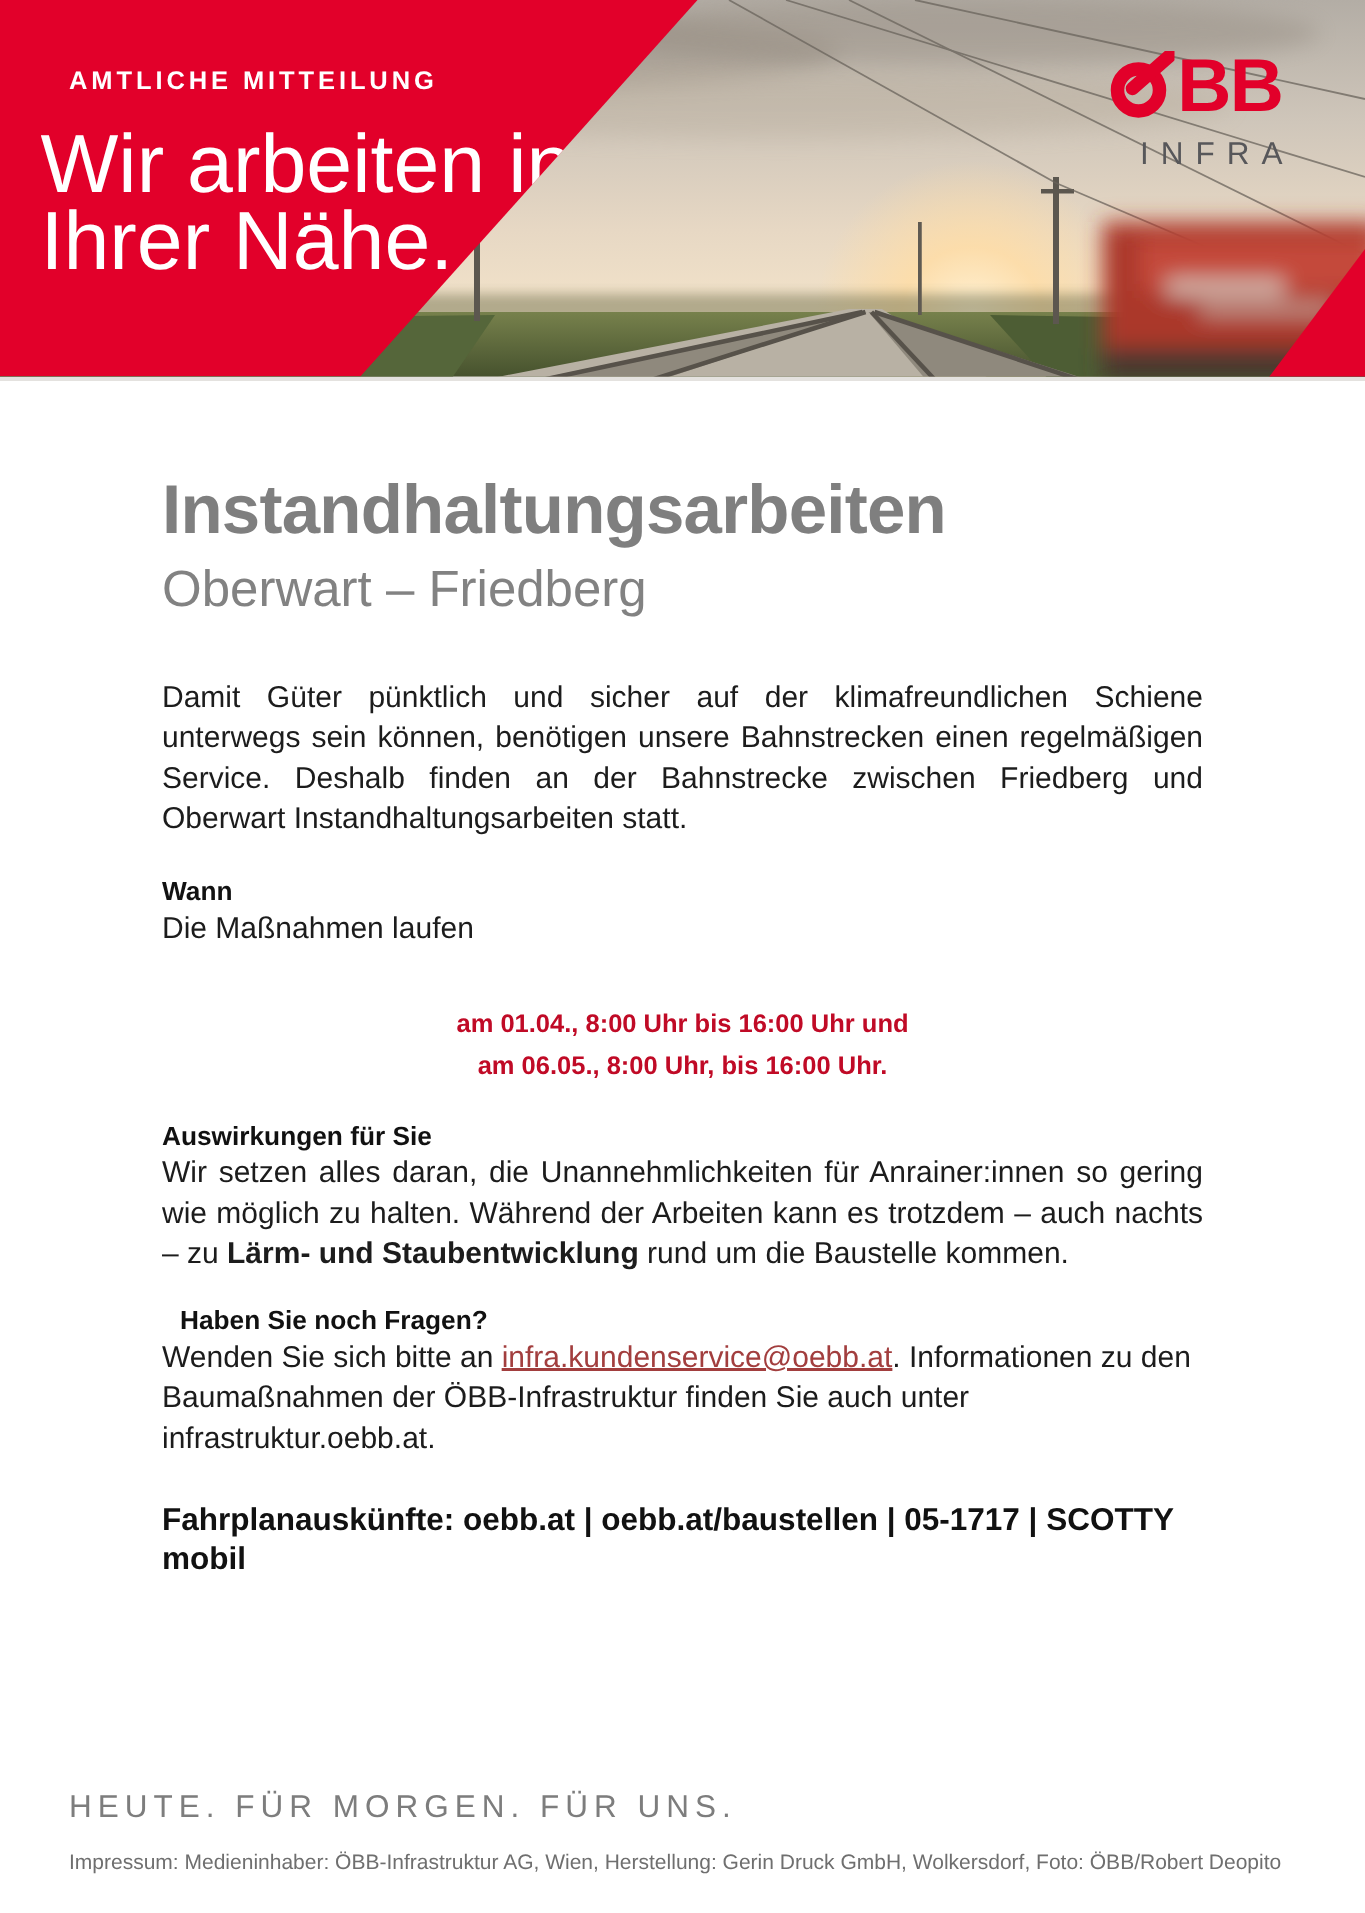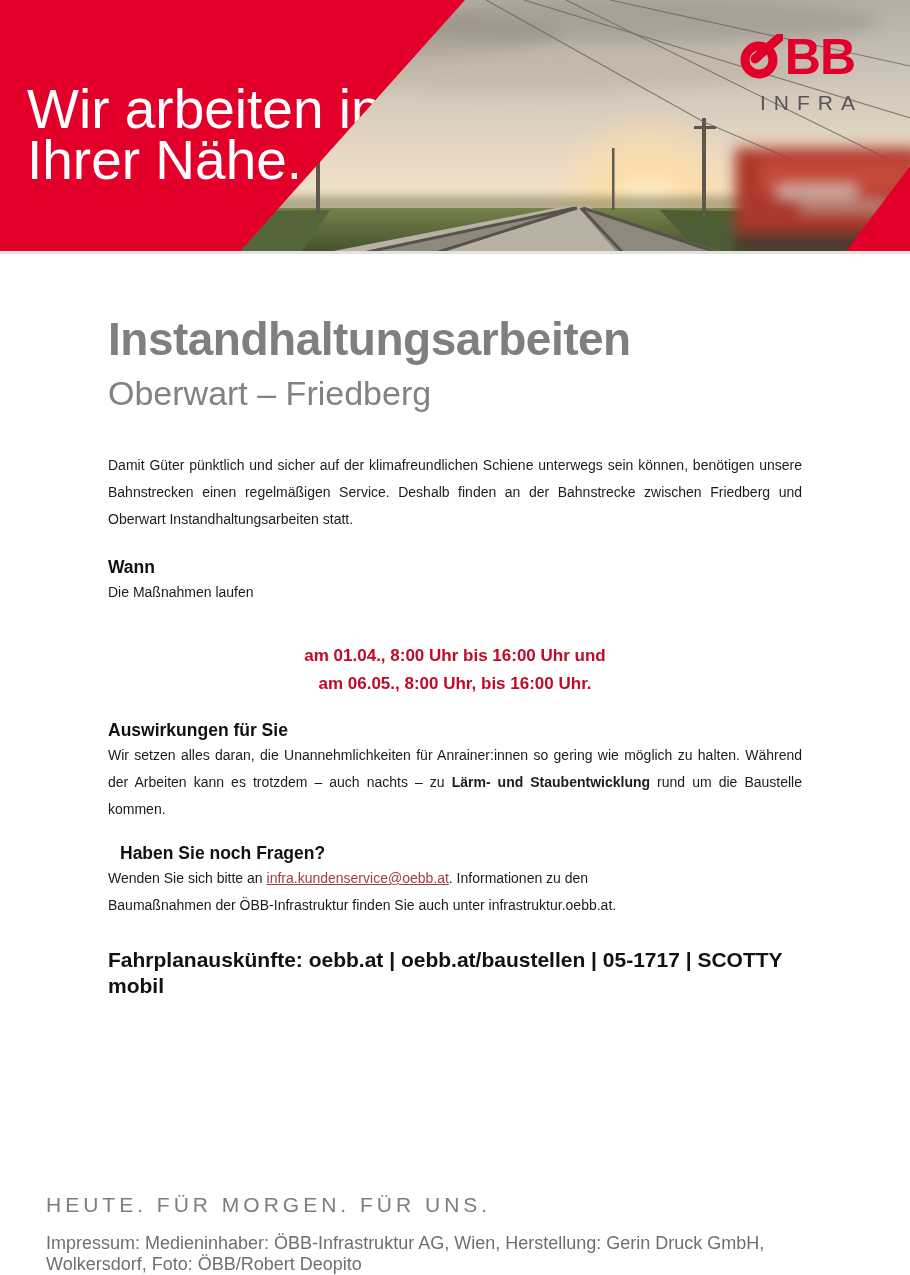--- a/index.html
+++ b/index.html
@@ -26,34 +26,34 @@
   }
   .logo { position:absolute; top:33px; right:55px; text-align:right; }
   .logo-row { display:flex; align-items:center; justify-content:flex-end; gap:2px; }
   .logo-bb { color:#e2002a; font-weight:700; font-size:50px; line-height:48px; letter-spacing:-1px; }
   .logo-sub { margin-top:10px; color:#57575a; font-size:21px; font-weight:400; letter-spacing:8px; margin-right:-8px; }
 
   
   .content { padding:60px 108px 0 108px; }
   .title { color:#7f7f7f; font-size:46px; line-height:50px; font-weight:700; letter-spacing:-0.5px; }
   .subtitle { color:#828282; font-size:34px; line-height:42px; font-weight:400; margin-top:8px; }
-  p.body { font-size:14px; line-height:27px; color:#1c1c1c; }
+  p.body { font-size:20px; line-height:27px; color:#1c1c1c; }
   .justify { text-align:justify; }
   .intro { margin-top:38px; }
   .sec-heading { margin-top:22px; font-size:17.5px; line-height:24px; font-weight:700; color:#111; }
   .sec-heading.mt-lg { margin-top:20px; }
   .dates { margin-top:36px; text-align:center; color:#c00a26; font-weight:700; font-size:17px; line-height:28px; }
   .q-heading { margin-top:18px;margin-left:12px; }
   .email-link { color:#a23e3e; text-decoration:underline; }
   .schedule { margin-top:28px; font-size:21px; line-height:26px; font-weight:700; color:#111; }
 
   
   .footer { position:absolute; left:46px; top:1193px; width:820px; }
   .slogan { color:#7d7d7d; font-size:21px; letter-spacing:4px; font-weight:400; }
-  .impressum { margin-top:16px; color:#6f6f6f; font-size:18px; }
+  .impressum { margin-top:16px; color:#6f6f6f; font-size:14px; }
 </style>
 </head>
 <body>
 
 <div class="header">
 
   <svg class="photo" width="910" height="254" viewBox="0 0 910 254">
     <defs>
       <linearGradient id="sky" x1="0" y1="0" x2="0" y2="1">
         <stop offset="0" stop-color="#b3ada5"></stop>
@@ -124,20 +124,21 @@
       <rect x="760" y="160" width="160" height="34" fill="#c4483a"></rect>
       <rect x="778" y="186" width="78" height="11" fill="#d9cfc4" opacity="0.85"></rect>
       <rect x="800" y="202" width="88" height="8" fill="#cfc4b8" opacity="0.7"></rect>
       <rect x="735" y="232" width="185" height="22" fill="#46392e"></rect>
     </g>
 
     <polygon points="910,166 910,254 844,254" fill="#e2002a"></polygon>
   </svg>
 
   <div class="red-wedge">
+    <div class="eyebrow">AMTLICHE MITTEILUNG</div>
     <div class="headline">
       <span>Wir arbeiten in</span><br>
       <span>Ihrer Nähe.</span>
     </div>
   </div>
 
   <div class="logo">
     <div class="logo-row">
       <svg width="46" height="46" viewBox="0 0 46 46">
         <circle cx="22" cy="26" r="14" fill="none" stroke="#e2002a" stroke-width="9"></circle>

